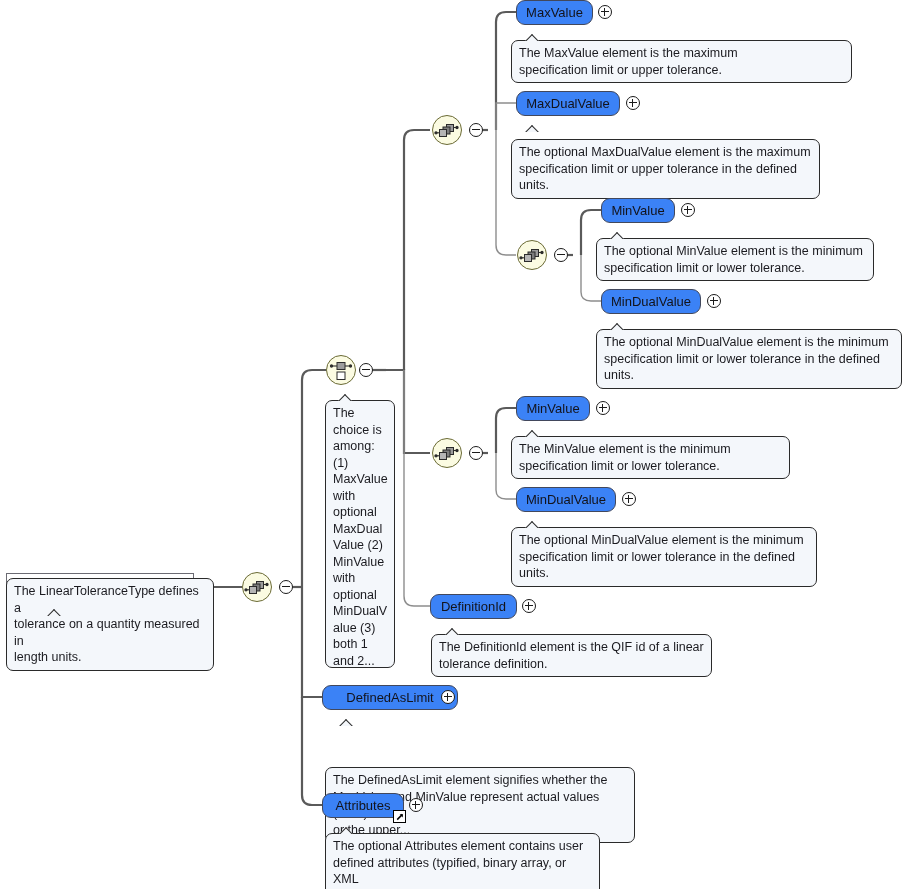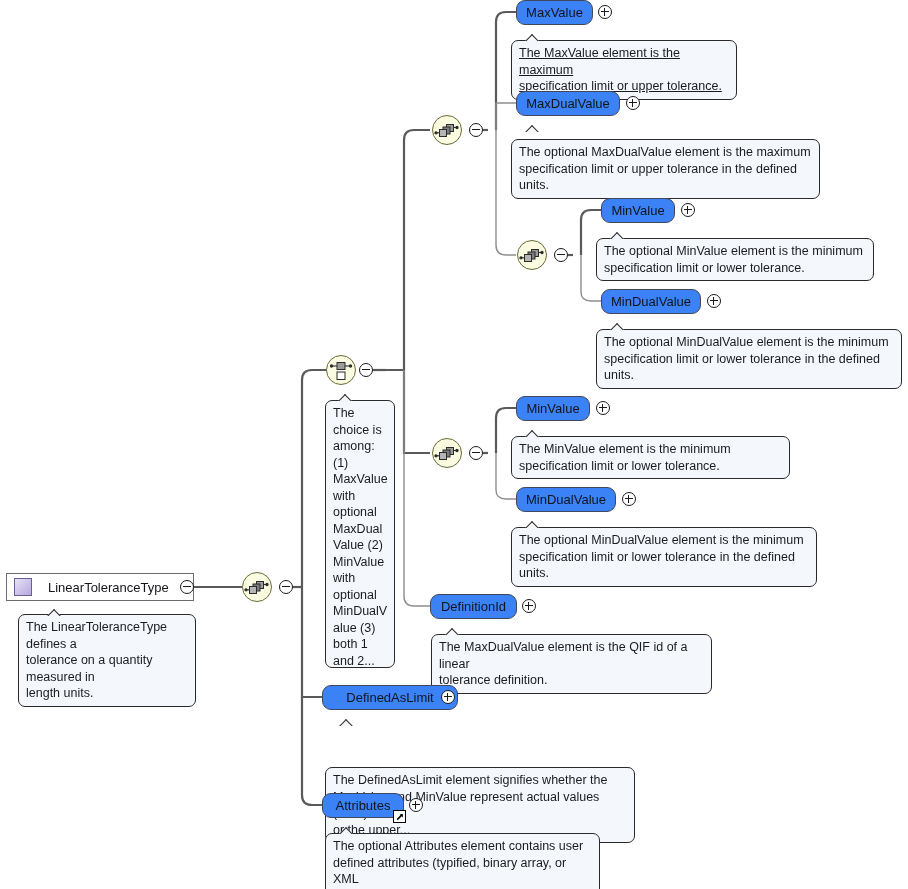--- a/index.html
+++ b/index.html
@@ -210,21 +210,21 @@
       <path d="M 496 453 L 496 490 Q 496 499 506 499 L 516 499"></path>
     </g>
   </svg>
 
   <div class="typebox" style="left:6px; top:573px; width:188px;">
     <span class="swatch"></span>
     <span class="tlabel">LinearToleranceType</span>
   </div>
   <div class="toggle" style="left:180px; top:580px;"></div>
 
-  <div class="anno" style="left:6px; top:614px; width:178px;margin-left:12px;">The LinearToleranceType defines a
+  <div class="anno" style="left:6px; top:578px; width:208px;">The LinearToleranceType defines a
 tolerance on a quantity measured in
 length units.</div>
   <div class="notch" style="left:46px; top:607px;"></div>
 
   <div class="compositor" style="left:242px; top:572px;">
     <svg width="28" height="28" viewBox="0 0 28 28">
       <g stroke="#2b2b2b" stroke-width="1" fill="#9c9c9c">
         <rect x="13.5" y="8.5" width="7" height="7"></rect>
         <rect x="10" y="11" width="7" height="7" fill="#7d7d7d"></rect>
         <rect x="6.5" y="13.5" width="7" height="7" fill="#b5b5b5"></rect>
@@ -270,21 +270,21 @@
         <circle cx="3" cy="16.8" r="1.1"></circle>
         <path d="M20.5 11.5 H24" fill="none"></path>
         <circle cx="24" cy="11.5" r="1.1"></circle>
       </g>
     </svg>
   </div>
   <div class="toggle" style="left:469px; top:123px;"></div>
 
   <div class="elem" style="left:516px; top:0px; width:77px;">MaxValue</div>
   <div class="toggle plus" style="left:598px; top:5px;"></div>
-  <div class="anno" style="left:511px; top:40px; width:226px;text-decoration:underline;">The MaxValue element is the maximum
+  <div class="anno" style="left:511px; top:40px; width:341px;">The MaxValue element is the maximum
 specification limit or upper tolerance.</div>
   <div class="notch" style="left:524px; top:32px;"></div>
 
   <div class="elem" style="left:516px; top:91px; width:104px;text-align:center;">MaxDualValue</div>
   <div class="toggle plus" style="left:626px; top:96px;"></div>
   <div class="anno" style="left:511px; top:131px; width:309px;margin-top:8px;">The optional MaxDualValue element is the maximum
 specification limit or upper tolerance in the defined
 units.</div>
   <div class="notch" style="left:524px; top:123px;"></div>
 
@@ -343,21 +343,21 @@
 
   <div class="elem" style="left:516px; top:487px; width:100px;">MinDualValue</div>
   <div class="toggle plus" style="left:622px; top:492px;"></div>
   <div class="anno" style="left:511px; top:527px; width:306px;">The optional MinDualValue element is the minimum
 specification limit or lower tolerance in the defined
 units.</div>
   <div class="notch" style="left:524px; top:519px;"></div>
 
   <div class="elem" style="left:430px; top:594px; width:87px;">DefinitionId</div>
   <div class="toggle plus" style="left:522px; top:599px;"></div>
-  <div class="anno" style="left:431px; top:634px; width:281px;">The MaxDualValue element is the QIF id of a linear
+  <div class="anno" style="left:431px; top:634px; width:281px;">The DefinitionId element is the QIF id of a linear
 tolerance definition.</div>
   <div class="notch" style="left:444px; top:626px;"></div>
 
   <div class="elem" style="left:322px; top:685px; width:136px;">DefinedAsLimit</div>
   <div class="toggle plus" style="left:441px; top:690px;"></div>
   <div class="anno" style="left:325px; top:767px; width:310px;">The DefinedAsLimit element signifies whether the
 MaxValue and MinValue represent actual values ('true')
 or the upper...</div>
   <div class="notch" style="left:338px; top:717px;"></div>
 

